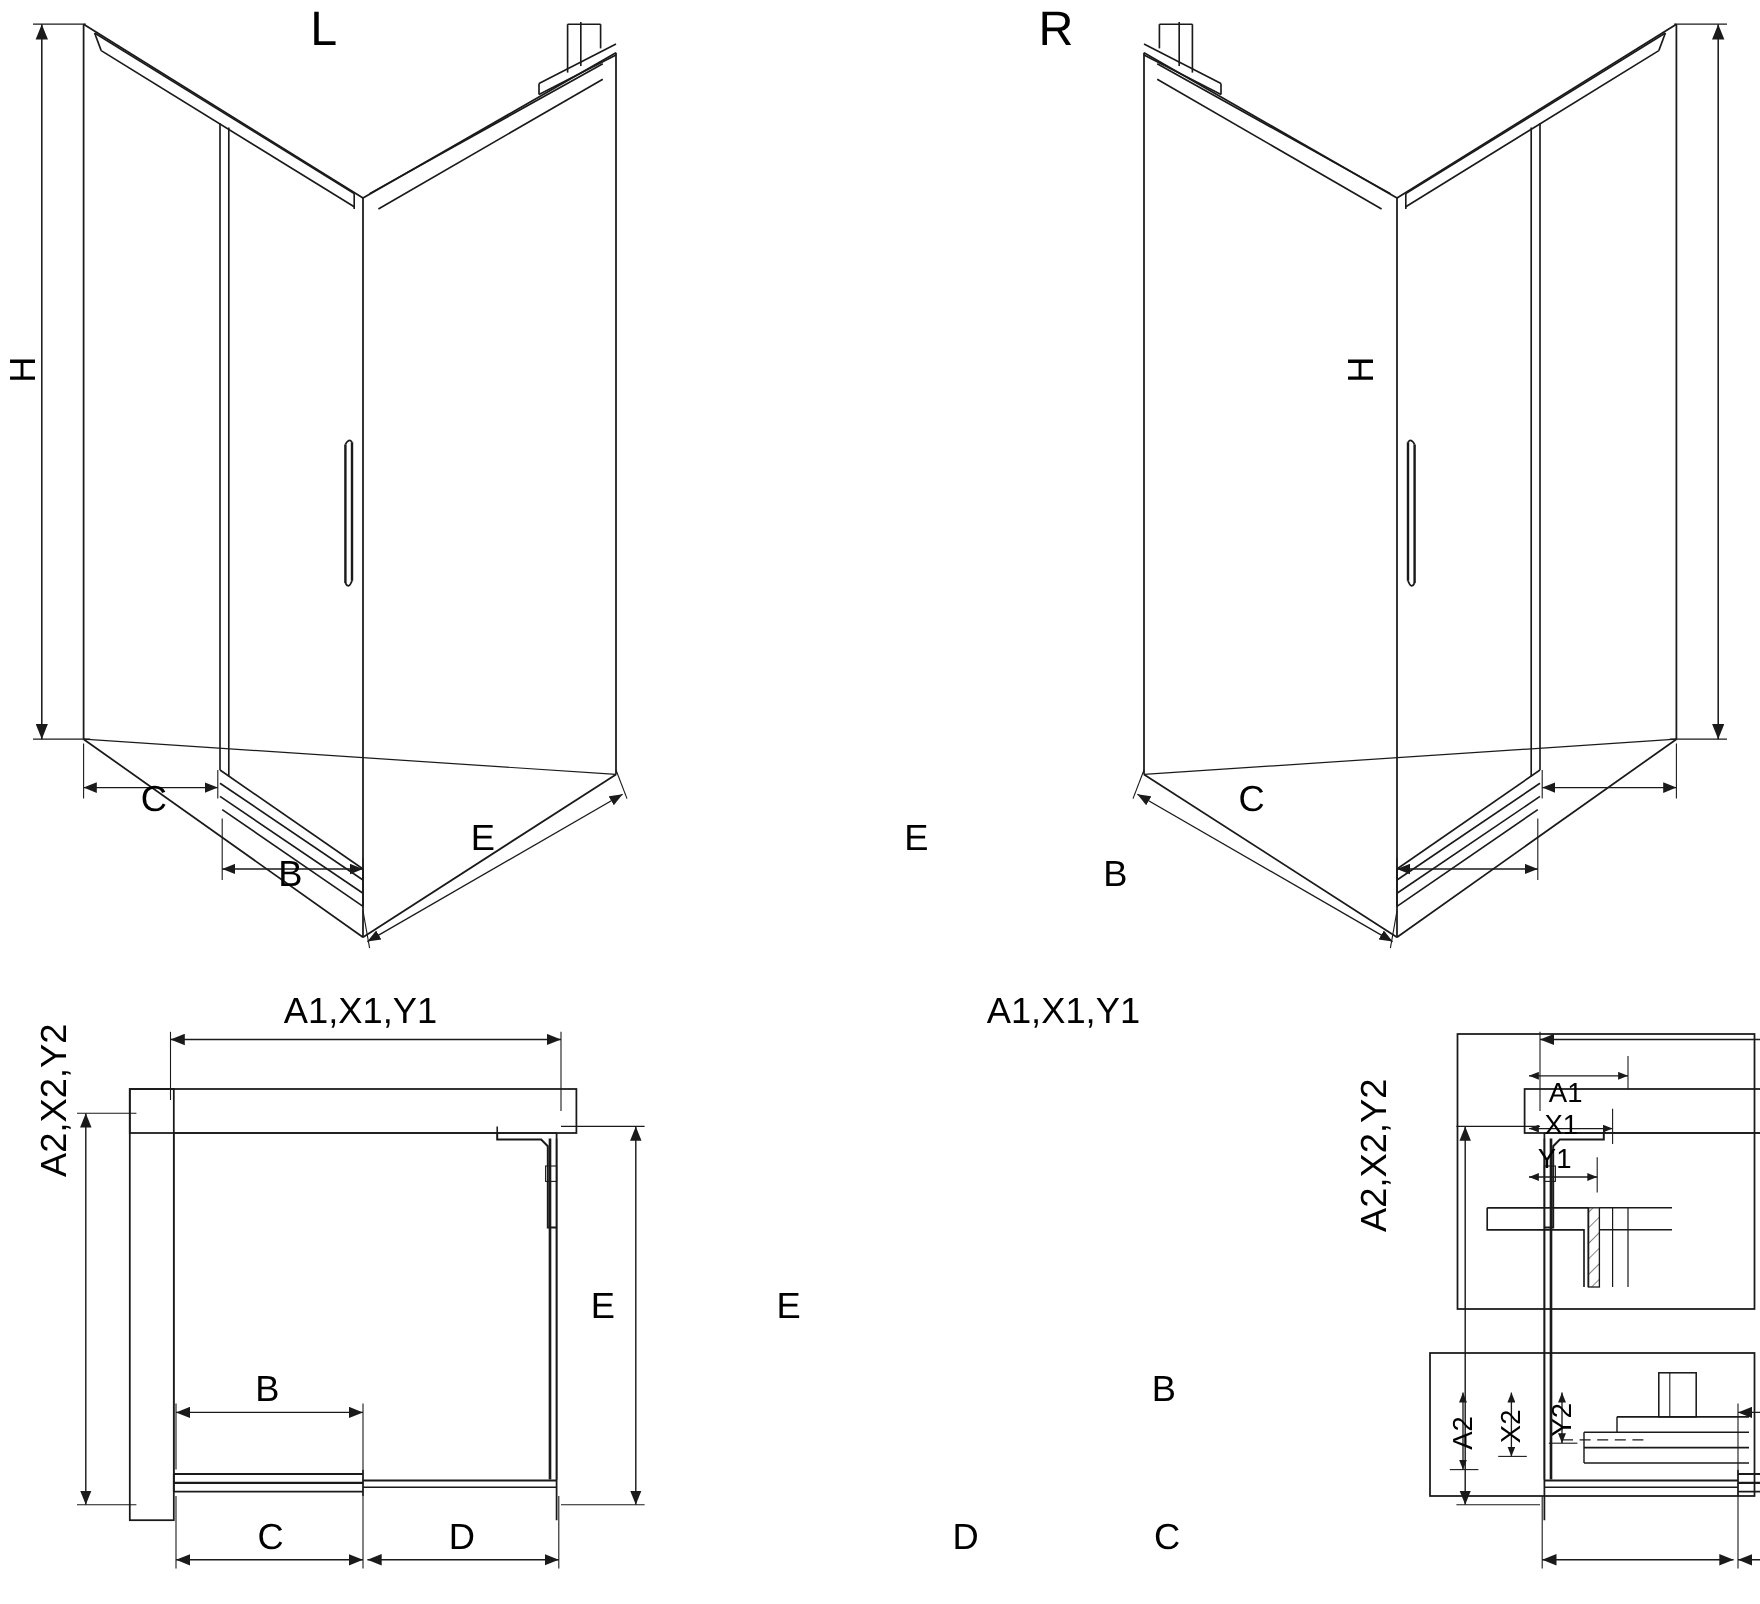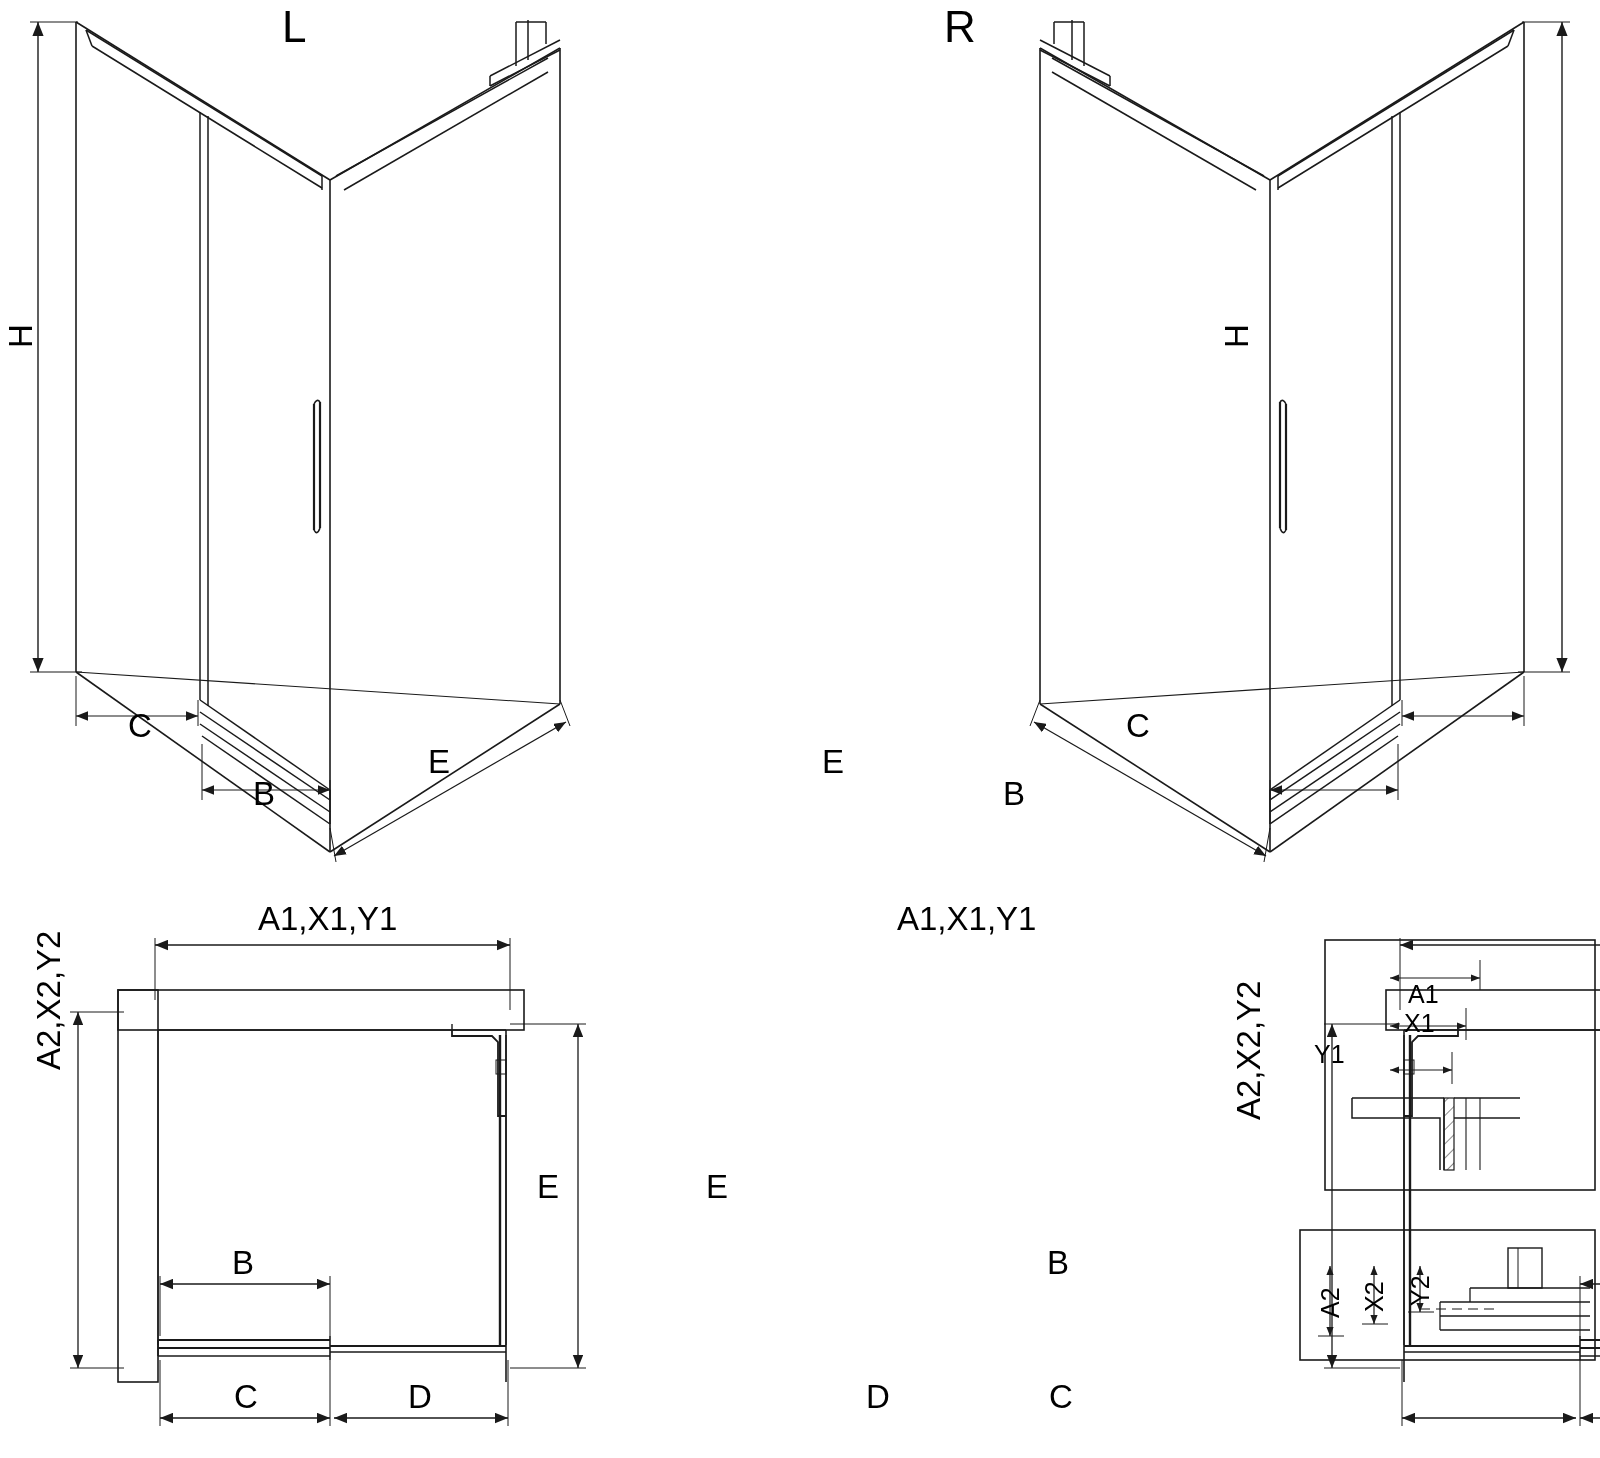--- a/index.html
+++ b/index.html
@@ -315,19 +315,19 @@
 
 <div style="position:absolute;left:897px;top:900px;" class="t lbl">A1,X1,Y1</div>
 <div style="position:absolute;left:1230px;top:1120px;transform:rotate(-90deg);transform-origin:left top;" class="t lbl">A2,X2,Y2</div>
 <div style="position:absolute;left:706px;top:1168px;" class="t lbl">E</div>
 <div style="position:absolute;left:1047px;top:1244px;" class="t lbl">B</div>
 <div style="position:absolute;left:1049px;top:1378px;" class="t lbl">C</div>
 <div style="position:absolute;left:866px;top:1378px;" class="t lbl">D</div>
 
 <div style="position:absolute;left:1408px;top:980px;" class="t lbl-sm">A1</div>
 <div style="position:absolute;left:1404px;top:996px;margin-top:13px;" class="t lbl-sm">X1</div>
-<div style="position:absolute;left:1314px;top:1040px;" class="t lbl-sm">Y1</div>
+<div style="position:absolute;left:1398px;top:1040px;" class="t lbl-sm">Y1</div>
 
 <div style="position:absolute;left:1316px;top:1318px;transform:rotate(-90deg);transform-origin:left top;" class="t lbl-sm">A2</div>
 <div style="position:absolute;left:1360px;top:1312px;transform:rotate(-90deg);transform-origin:left top;" class="t lbl-sm">X2</div>
 <div style="position:absolute;left:1406px;top:1306px;transform:rotate(-90deg);transform-origin:left top;" class="t lbl-sm">Y2</div>
 
 </div>
 
 </body></html>

